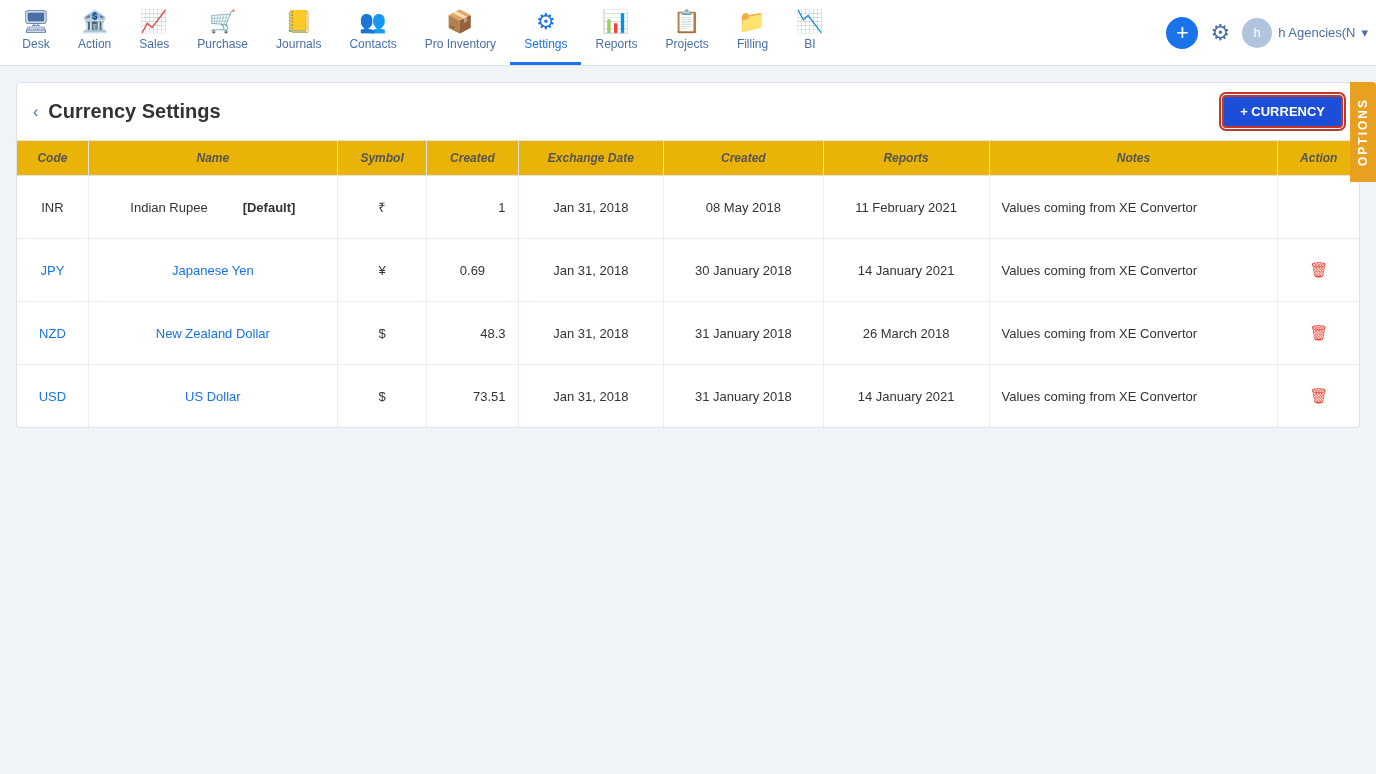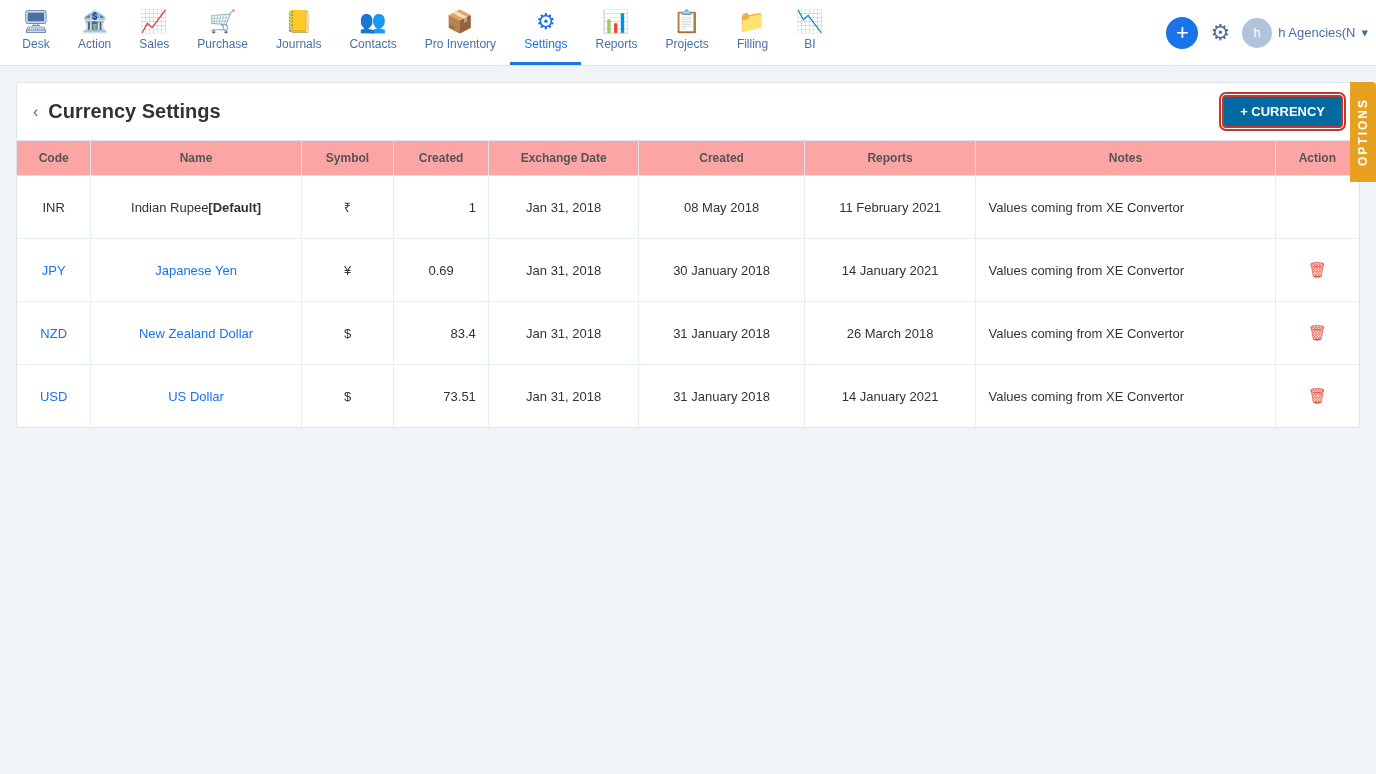--- a/index.html
+++ b/index.html
@@ -110,21 +110,21 @@
       font-size: 16px;
       background: none;
       border: none;
     }
     .page-title {
       font-size: 20px;
       font-weight: bold;
       color: #333;
     }
     .add-currency-btn {
-      background: #0369a1;
+      background: #1d4ed8;
       color: #fff;
       border: 2px solid #c0392b;
       border-radius: 4px;
       padding: 7px 16px;
       cursor: pointer;
       font-size: 13px;
       font-weight: bold;
       display: flex;
       align-items: center;
       gap: 6px;
@@ -138,21 +138,22 @@
       border: 1px solid #dde3ea;
       border-top: none;
       border-radius: 0 0 4px 4px;
       overflow: hidden;
     }
     table {
       width: 100%;
       border-collapse: collapse;
     }
     thead tr {
-      background: #fca5a5;
+      background: #eab308;
+      font-style: italic;
     }
     thead th {
       padding: 10px 12px;
       text-align: center;
       font-weight: 600;
       color: #555;
       font-size: 12px;
       border-right: 1px solid #dde3ea;
       border-bottom: 1px solid #dde3ea;
     }
@@ -167,21 +168,21 @@
       color: #333;
       border-right: 1px solid #e8eef5;
       font-size: 13px;
     }
     tbody td:last-child { border-right: none; }
     tbody td.link-cell a {
       color: #1a73e8;
       text-decoration: none;
       cursor: pointer;
     }
-    .bold-text { font-weight: bold; }
+    .bold-text { font-weight: bold; margin-left: 35px; }
     .delete-btn {
       background: none;
       border: none;
       cursor: pointer;
       color: #e74c3c;
       font-size: 15px;
     }
 
     
     .options-sidebar {
@@ -315,21 +316,21 @@
             <td>Jan 31, 2018</td>
             <td>30 January 2018</td>
             <td>14 January 2021</td>
             <td style="text-align: left;">Values coming from XE Convertor</td>
             <td><button class="delete-btn">🗑</button></td>
           </tr>
           <tr>
             <td class="link-cell"><a href="#">NZD</a></td>
             <td class="link-cell"><a href="#">New Zealand Dollar</a></td>
             <td>$</td>
-            <td style="text-align: right;">83.4</td>
+            <td style="text-align: right;">48.3</td>
             <td>Jan 31, 2018</td>
             <td>31 January 2018</td>
             <td>26 March 2018</td>
             <td style="text-align: left;">Values coming from XE Convertor</td>
             <td><button class="delete-btn">🗑</button></td>
           </tr>
           <tr>
             <td class="link-cell"><a href="#">USD</a></td>
             <td class="link-cell"><a href="#">US Dollar</a></td>
             <td>$</td>

